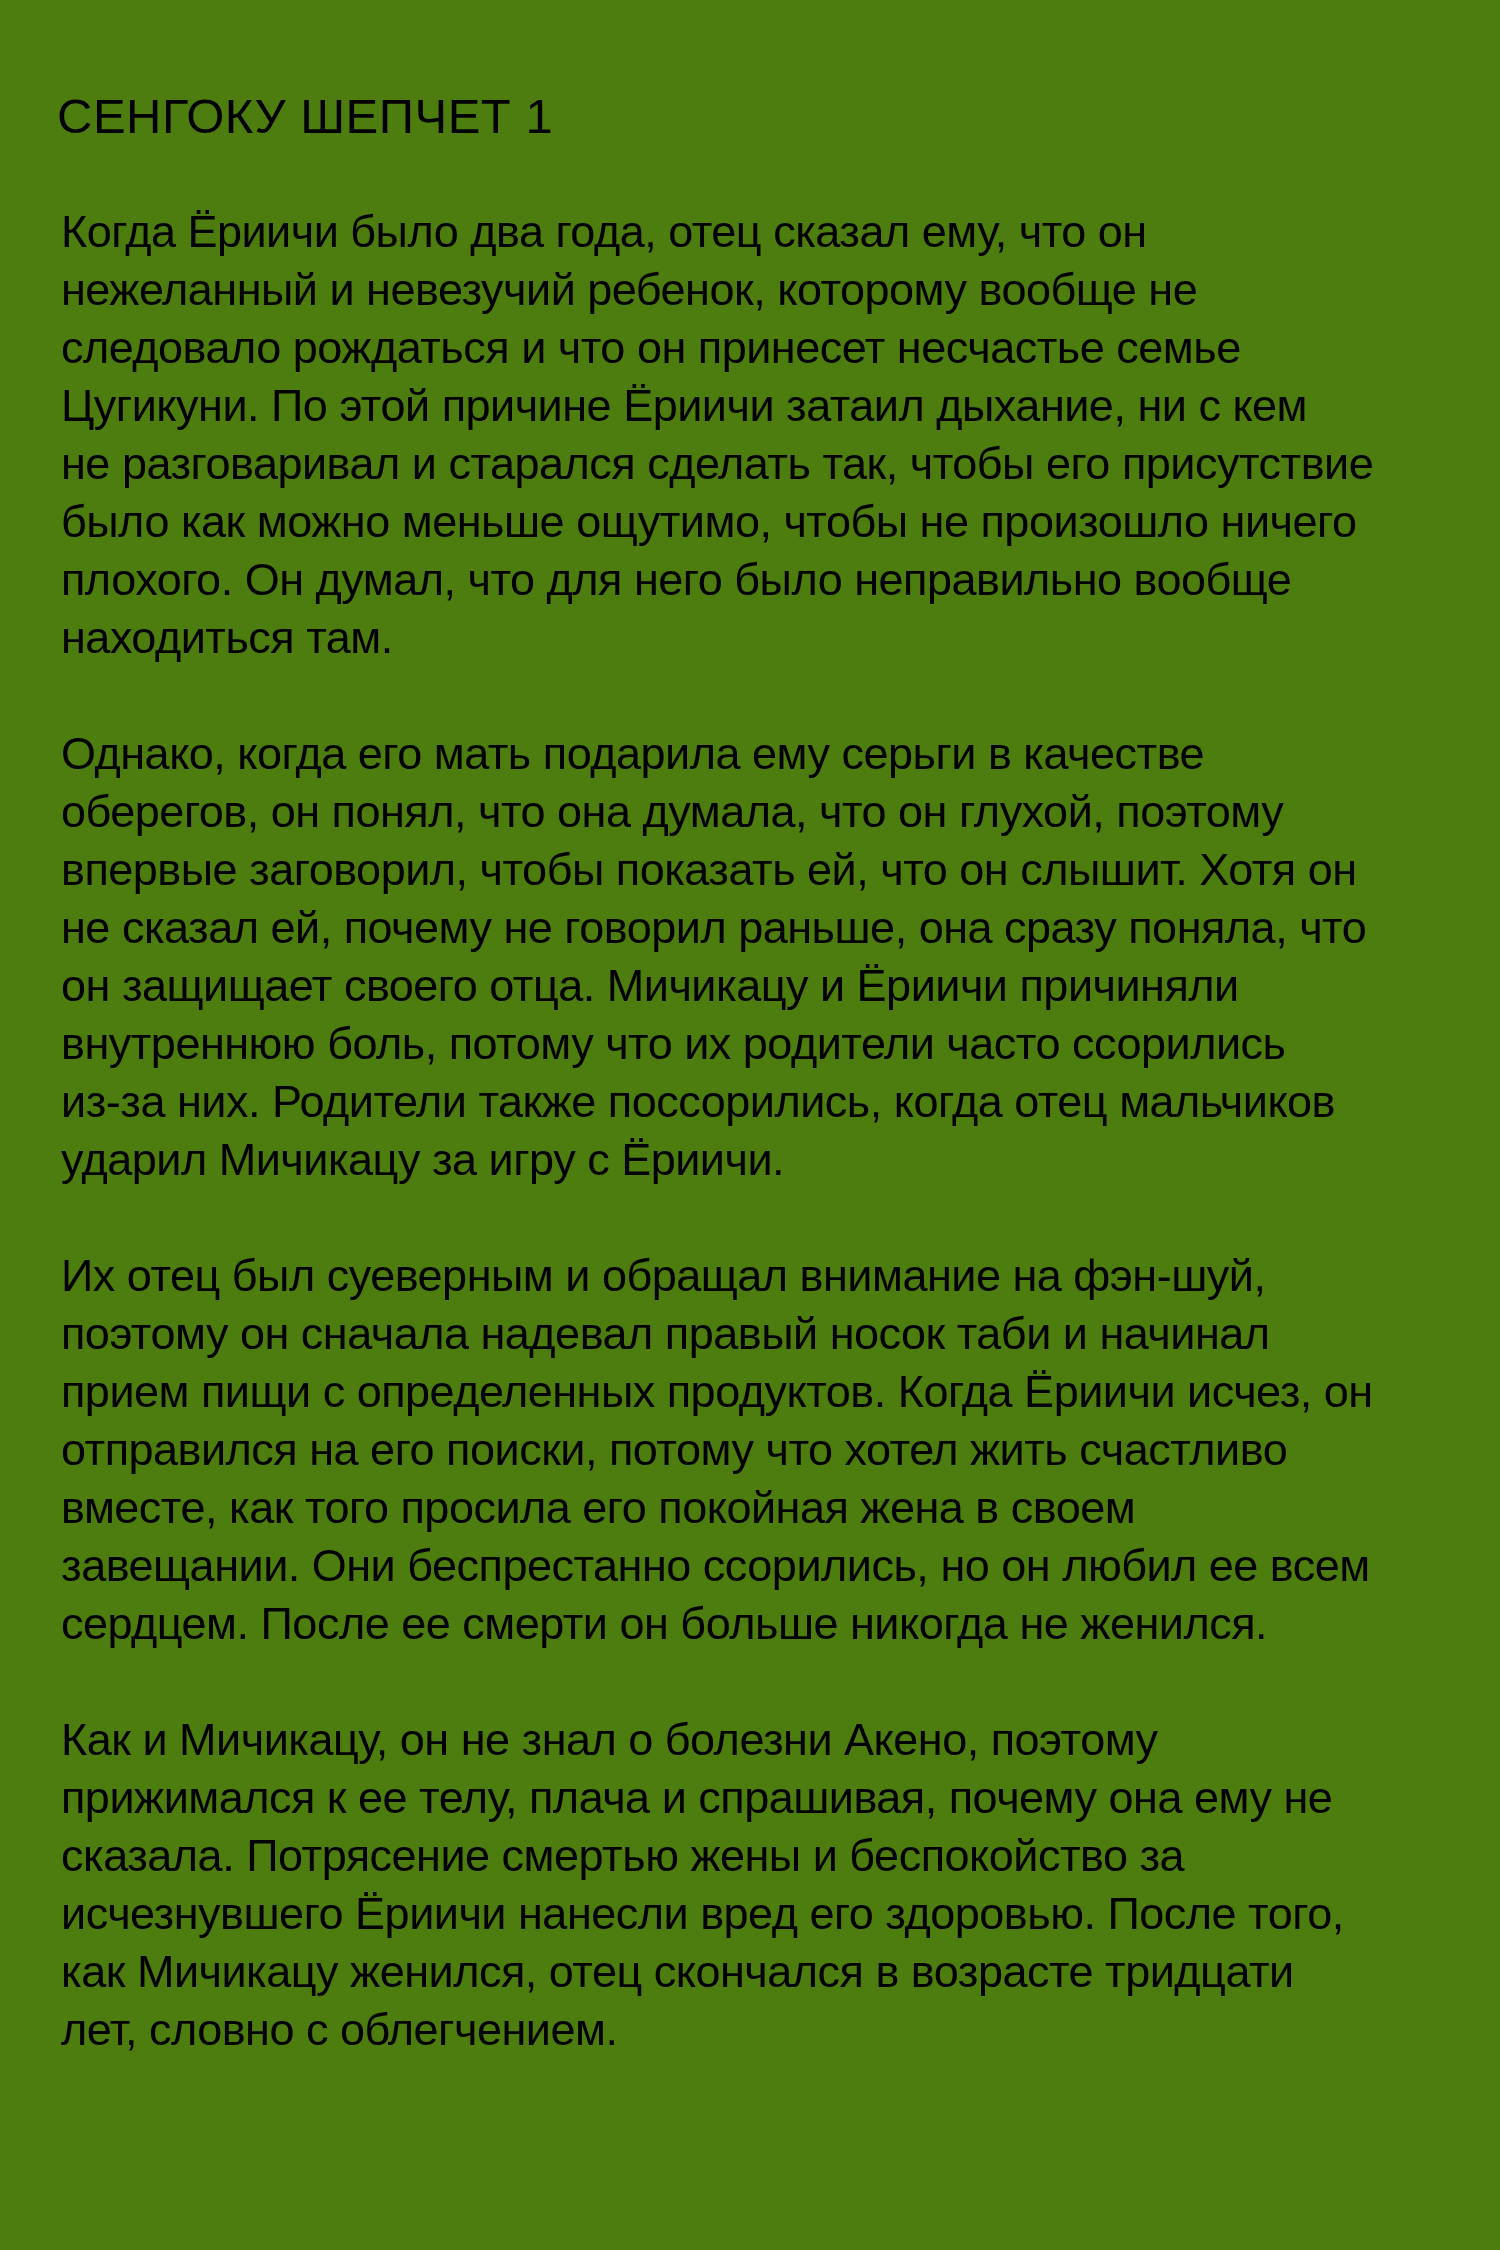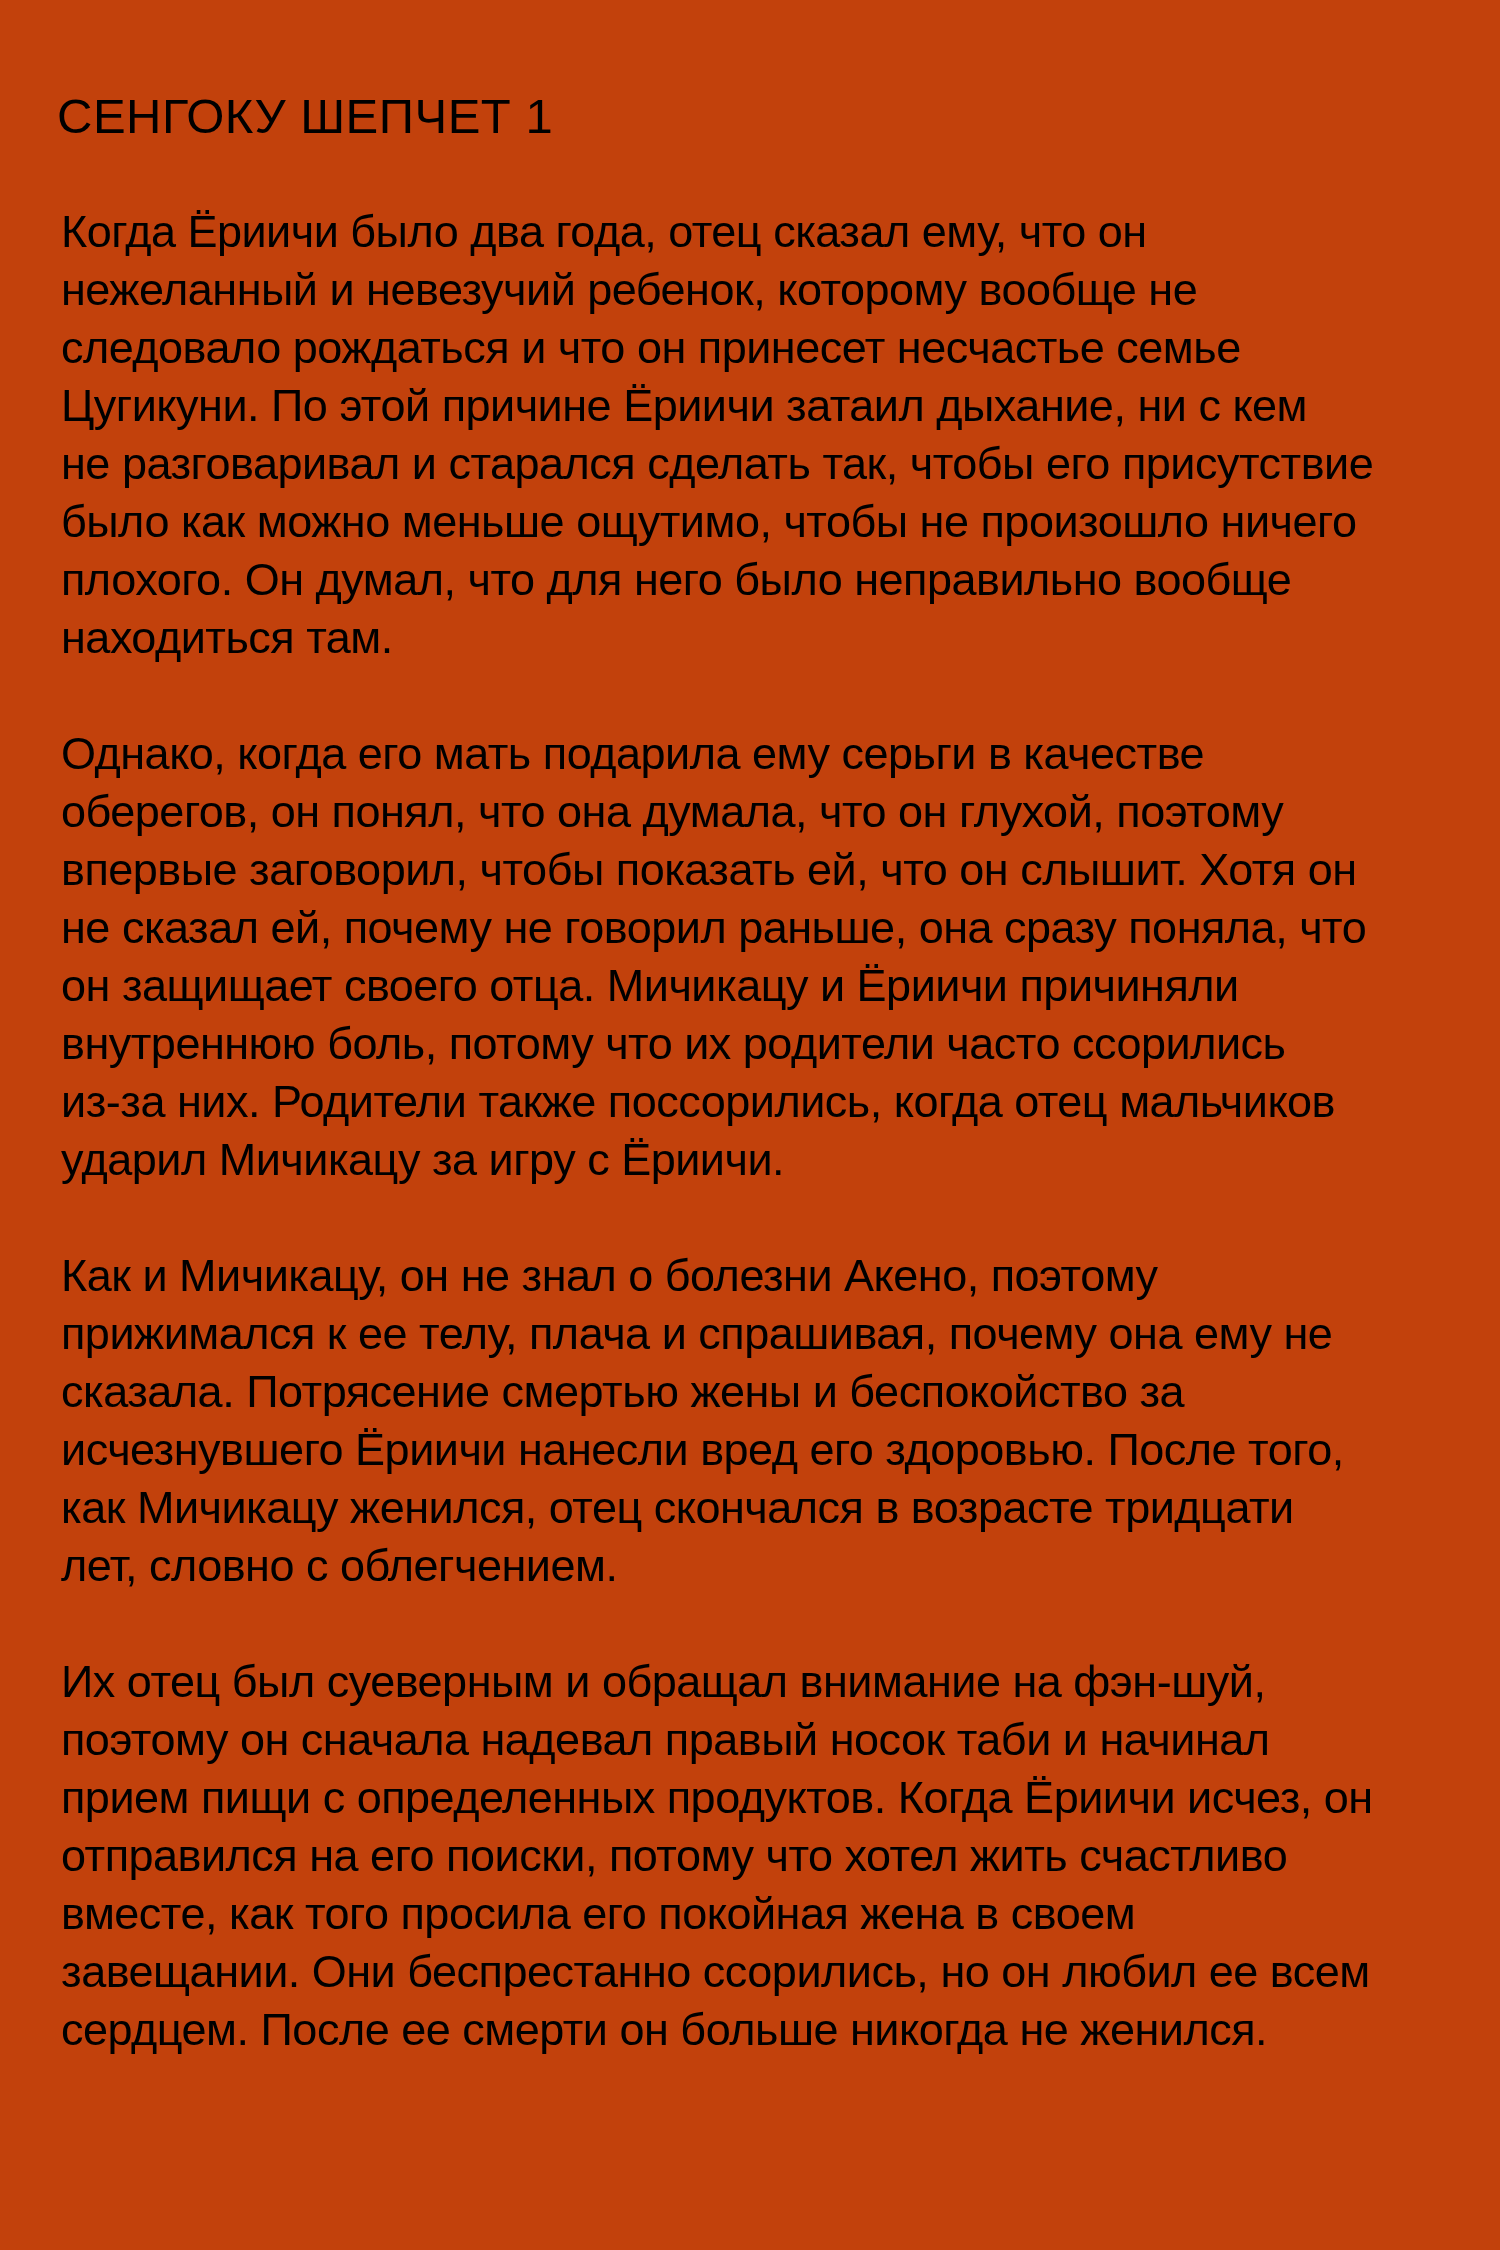--- a/index.html
+++ b/index.html
@@ -4,21 +4,21 @@
 <style>
   html, body {
     margin: 0;
     padding: 0;
     background: #ffffff;
   }
   .page {
     position: relative;
     width: 1500px;
     height: 2250px;
-    background: #c2410c;
+    background: #4d7c0f;
     color: #000000;
     box-sizing: border-box;
     padding: 0 40px 6px 57px;
     overflow: hidden;
     font-family: "Liberation Sans", sans-serif;
     font-stretch: condensed;
   }
   .doc-title {
     margin: 87px 0 58px 0;
     font-size: 49px;
@@ -53,27 +53,27 @@
 
   <p class="doc-paragraph">Однако, когда его мать подарила ему серьги в качестве
 оберегов, он понял, что она думала, что он глухой, поэтому
 впервые заговорил, чтобы показать ей, что он слышит. Хотя он
 не сказал ей, почему не говорил раньше, она сразу поняла, что
 он защищает своего отца. Мичикацу и Ёриичи причиняли
 внутреннюю боль, потому что их родители часто ссорились
 из-за них. Родители также поссорились, когда отец мальчиков
 ударил Мичикацу за игру с Ёриичи.</p>
 
-  <p class="doc-paragraph">Как и Мичикацу, он не знал о болезни Акено, поэтому
-прижимался к ее телу, плача и спрашивая, почему она ему не
-сказала. Потрясение смертью жены и беспокойство за
-исчезнувшего Ёриичи нанесли вред его здоровью. После того,
-как Мичикацу женился, отец скончался в возрасте тридцати
-лет, словно с облегчением.</p>
-
   <p class="doc-paragraph">Их отец был суеверным и обращал внимание на фэн-шуй,
 поэтому он сначала надевал правый носок таби и начинал
 прием пищи с определенных продуктов. Когда Ёриичи исчез, он
 отправился на его поиски, потому что хотел жить счастливо
 вместе, как того просила его покойная жена в своем
 завещании. Они беспрестанно ссорились, но он любил ее всем
 сердцем. После ее смерти он больше никогда не женился.</p>
+
+  <p class="doc-paragraph">Как и Мичикацу, он не знал о болезни Акено, поэтому
+прижимался к ее телу, плача и спрашивая, почему она ему не
+сказала. Потрясение смертью жены и беспокойство за
+исчезнувшего Ёриичи нанесли вред его здоровью. После того,
+как Мичикацу женился, отец скончался в возрасте тридцати
+лет, словно с облегчением.</p>
 </div>
 
 </body></html>

